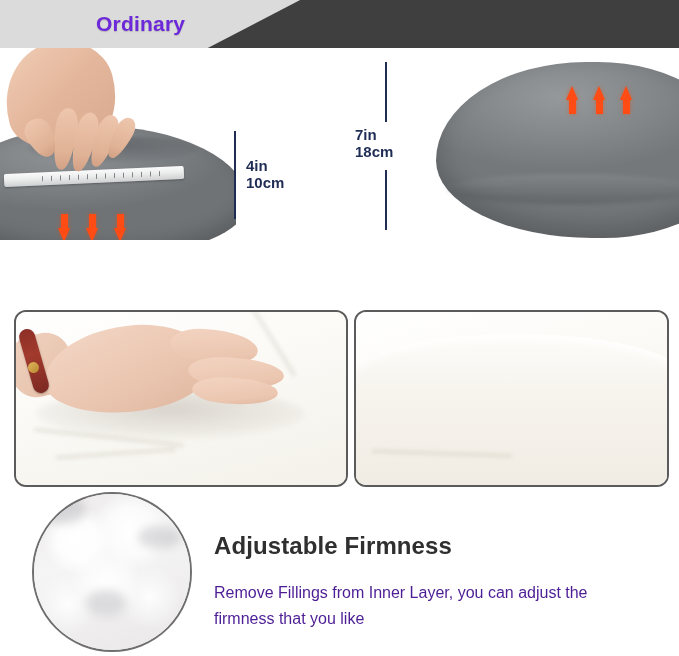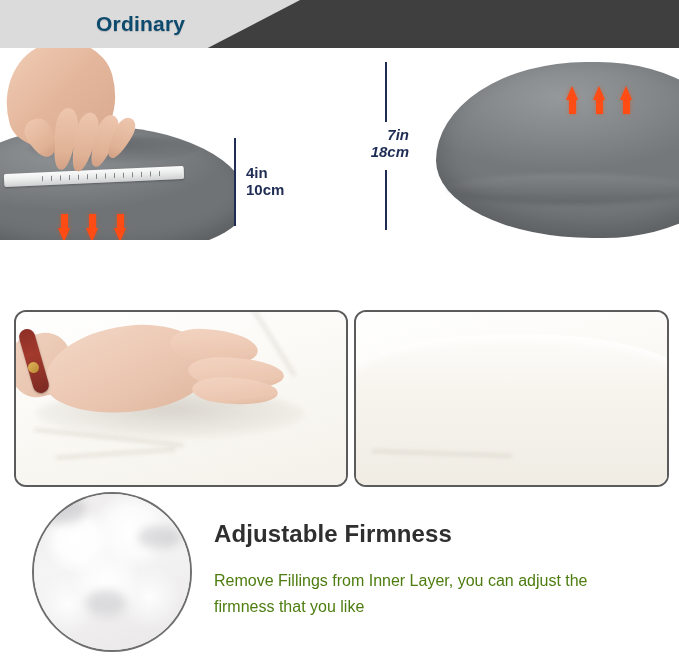--- a/index.html
+++ b/index.html
@@ -48,21 +48,21 @@
     top: 0;
     height: 48px;
     line-height: 48px;
     font-weight: bold;
     font-size: 21px;
     letter-spacing: 0.2px;
     white-space: nowrap;
   }
   .header-label-ordinary {
     left: 96px;
-    color: #0c4a6e;
+    color: #6d28d9;
     text-shadow: 0 1px 1px rgba(120,120,120,0.35);
   }
   .header-label-brand {
     left: 434px;
     color: #ffffff;
     font-size: 21px;
   }
 
   
   .compare-row {
@@ -221,21 +221,21 @@
     font-weight: bold;
     line-height: 1.15;
     white-space: nowrap;
   }
 
   .measure-left .measure-line  { left: 6px; top: 10px; height: 88px; }
   .measure-left .measure-text  { left: 18px; top: 36px; }
 
   .measure-right .measure-line-top    { left: 30px; top: 4px;  height: 60px; }
   .measure-right .measure-line-bottom { left: 30px; top: 112px; height: 60px; }
-  .measure-right .measure-text        { left: 0px;  top: 68px; text-align: right; width: 54px; font-style: italic; }
+  .measure-right .measure-text        { left: 0px;  top: 68px; text-align: left; width: 54px; }
 
   
   .pillow-scene-right {
     position: absolute;
     left: 430px; top: 0;
     width: 249px;
     height: 192px;
     overflow: hidden;
     background: #ffffff;
   }
@@ -425,25 +425,25 @@
   .feature-text {
     position: absolute;
     left: 214px;
     top: 26px;
     width: 440px;
   }
   .feature-title {
     color: #2f2f2f;
     font-size: 24px;
     font-weight: bold;
-    margin: 4px 0 20px 0;
+    margin: 16px 0 20px 0;
     letter-spacing: 0.1px;
   }
   .feature-desc {
-    color: #4d7c0f;
+    color: #4c1d95;
     font-size: 16px;
     line-height: 1.62;
     margin: 0;
     max-width: 428px;
   }
 </style>
 </head>
 <body>
 
 <div id="page">
@@ -479,21 +479,21 @@
           <div class="shaft"></div>
             <div class="head"></div>
         </div>
         <div class="arrow arrow-down">
           <div class="shaft"></div>
             <div class="head"></div>
         </div>
       </div>
     </div>
 
-    <div class="measure measure-left" style="left:228px; top:80px; width:90px; height:110px;">
+    <div class="measure measure-left" style="left:228px; top:73px; width:90px; height:110px;">
       <div class="measure-line"></div>
       <div class="measure-text">
         <span>4in</span><br>
         <span>10cm</span>
       </div>
     </div>
 
     <div class="measure measure-right" style="left:355px; top:10px; width:80px; height:180px;">
       <div class="measure-line measure-line-top"></div>
       <div class="measure-line measure-line-bottom"></div>

